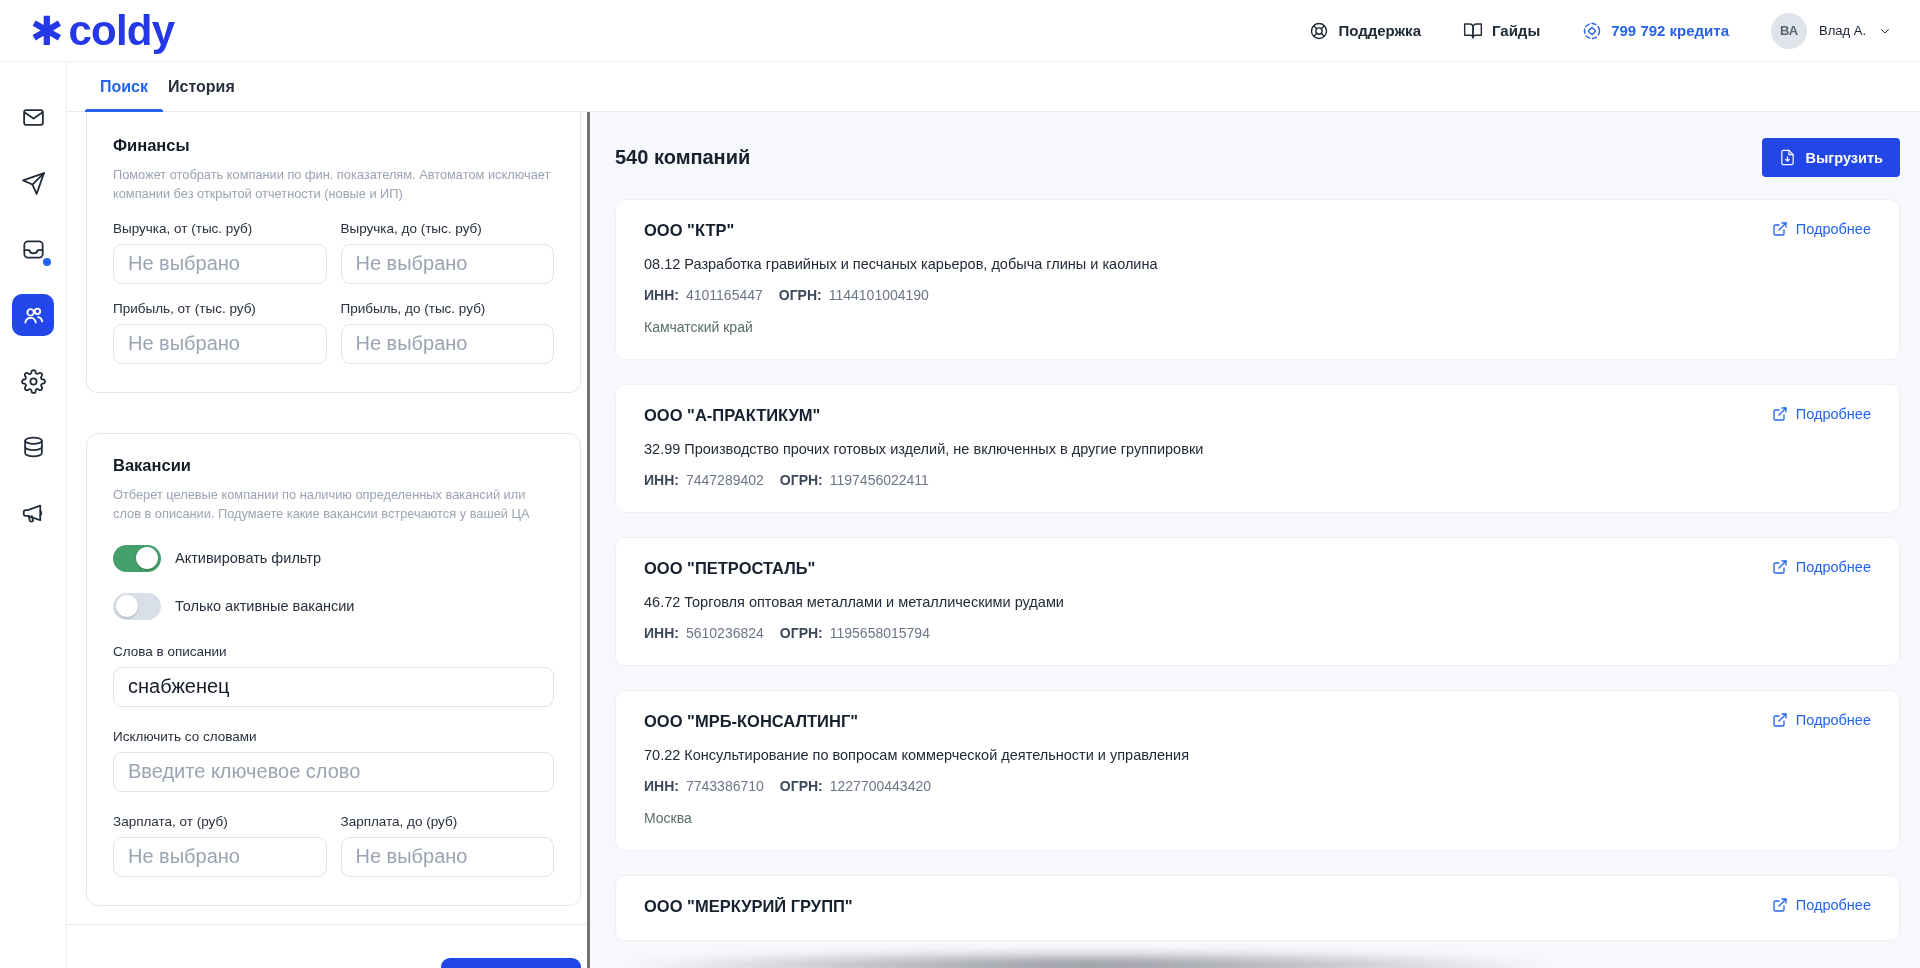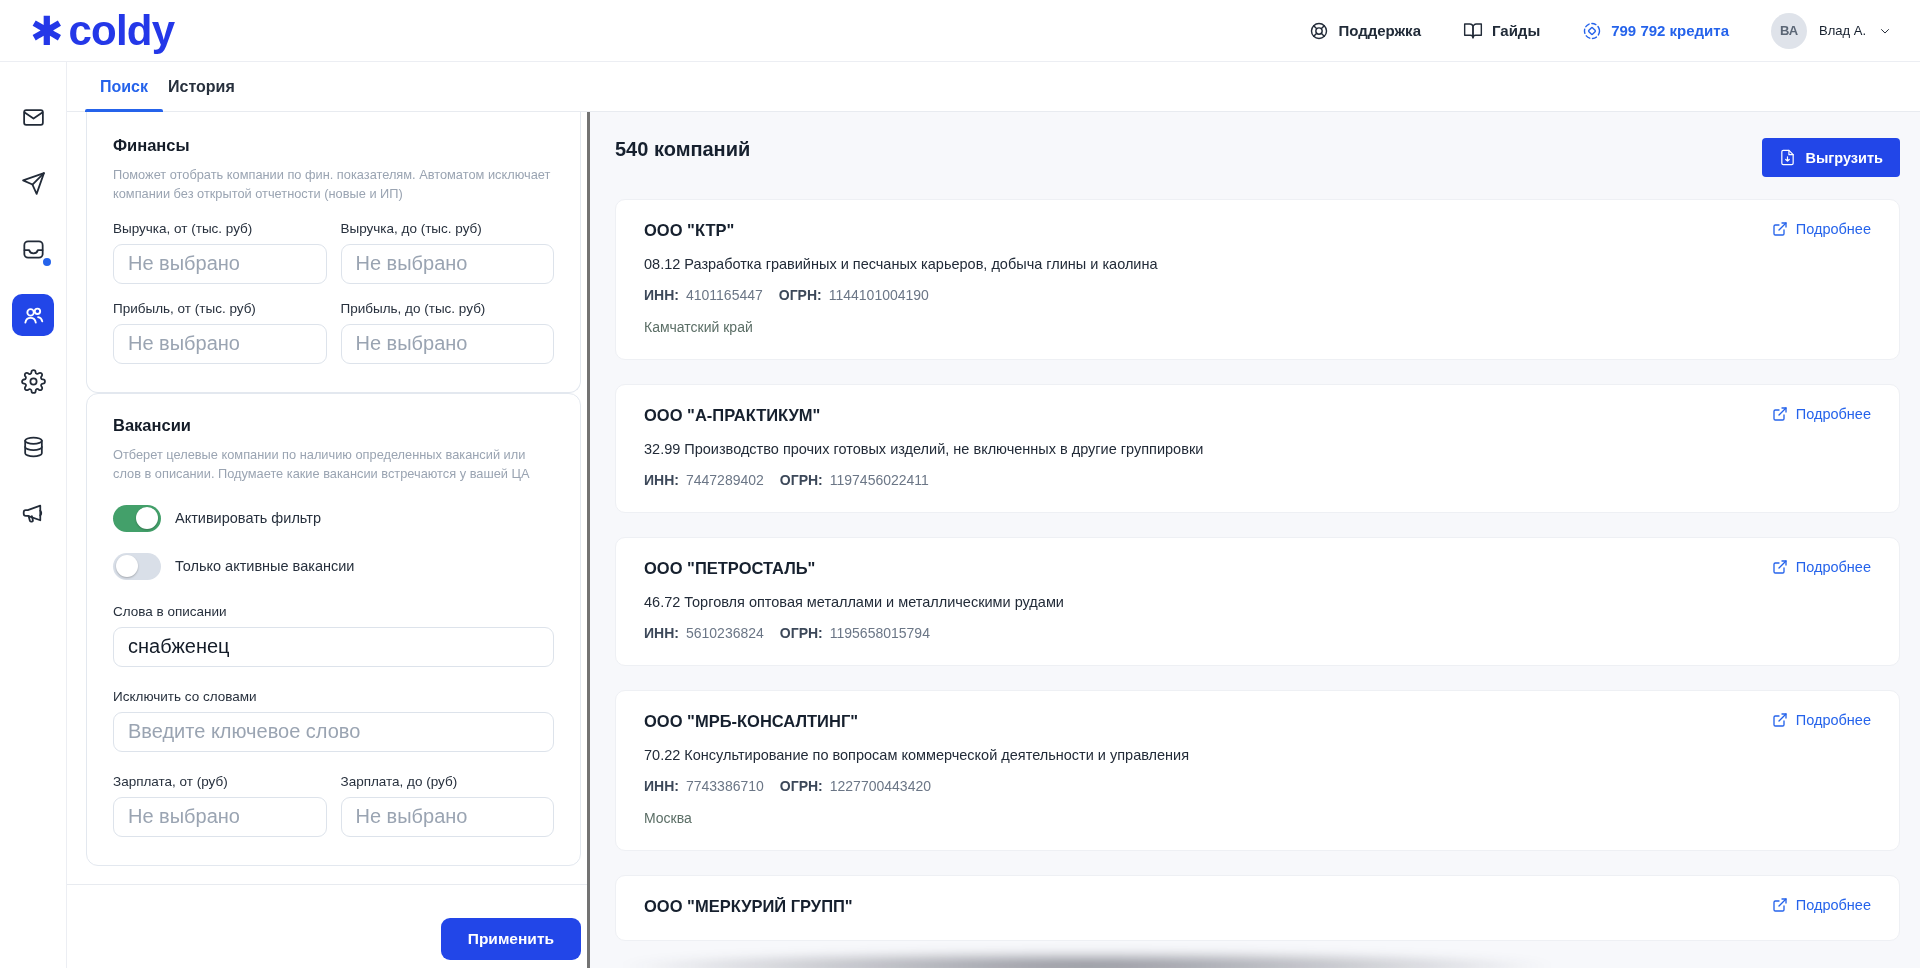--- a/index.html
+++ b/index.html
@@ -56,37 +56,37 @@
     padding:0 6px 0 19px; overflow:hidden; }
   .fcard{ border:1px solid #e3e8ef; border-radius:12px; padding:22px 26px 28px; background:#fff; }
   .fcard.cut-top{ border-top:none; border-radius:0 0 12px 12px; padding-top:24px; }
   .fcard h3{ margin:0 0 10px; font-size:16.5px; font-weight:700; color:#141c28; }
   .fdesc{ font-size:12.8px; line-height:1.52; color:#9aa4b2; margin:0; }
   .fgrid{ display:grid; grid-template-columns:1fr 1fr; column-gap:14px; }
   .flabel{ font-size:13.5px; color:#27303d; font-weight:500; margin:17px 0 8px; }
   .finput{ width:100%; height:40px; border:1px solid #dde3eb; border-radius:9px; background:#fff;
     padding:0 14px; font-size:20px; color:#141c28; font-family:inherit; outline:none; }
   .finput::placeholder{ color:#9aa4b2; }
-  .vac-card{ }
+  .vac-card{ margin-top:40px; }
   .toggle-row{ display:flex; align-items:center; gap:14px; margin-top:21px;
     font-size:14.5px; color:#27303d; }
   .switch{ width:48px; height:27px; border-radius:14px; background:#d9dfe8; position:relative;
     flex:none; cursor:pointer; }
   .switch::after{ content:""; position:absolute; top:2.5px; left:3px; width:22px; height:22px;
     border-radius:50%; background:#fff; box-shadow:0 1px 2px rgba(0,0,0,.25); }
   .switch.on{ background:var(--toggle-on,#43a06a); }
   .switch.on::after{ left:auto; right:3px; }
   .ffooter{ border-top:1px solid #e8ebf0; margin:18px -17px 0 -19px; padding:33px 17px 0 19px;
     display:flex; justify-content:flex-end; }
   .apply-btn{ background:var(--action,#2246e8); color:#fff; border:none; border-radius:9px;
     font-size:15.5px; font-weight:600; padding:12px 27px; font-family:inherit; cursor:pointer; }
 
   
   .results{ flex:1; background:#f7f8fb; overflow:hidden; padding:0 20px 0 25px; min-width:0; }
-  .results-head{ display:flex; align-items:flex-start; justify-content:space-between; margin:26px 0 22px; }
+  .results-head{ display:flex; align-items:center; justify-content:space-between; margin:26px 0 22px; }
   .count{ font-size:20px; font-weight:700; color:#16202e; }
   .export-btn{ display:flex; align-items:center; gap:9px; background:var(--action,#2246e8);
     color:#fff; border:none; border-radius:4px; font-size:14.5px; font-weight:600;
     padding:11px 17px; font-family:inherit; cursor:pointer; }
   .export-btn svg{ width:17px; height:17px; }
   .export-btn .stroke-ic{ stroke:#fff; }
 
   .card{ background:#fff; border:1px solid #eef0f4; border-radius:10px;
     padding:21px 28px 24px; margin-bottom:24px; }
   .card-head{ display:flex; justify-content:space-between; align-items:flex-start; }

